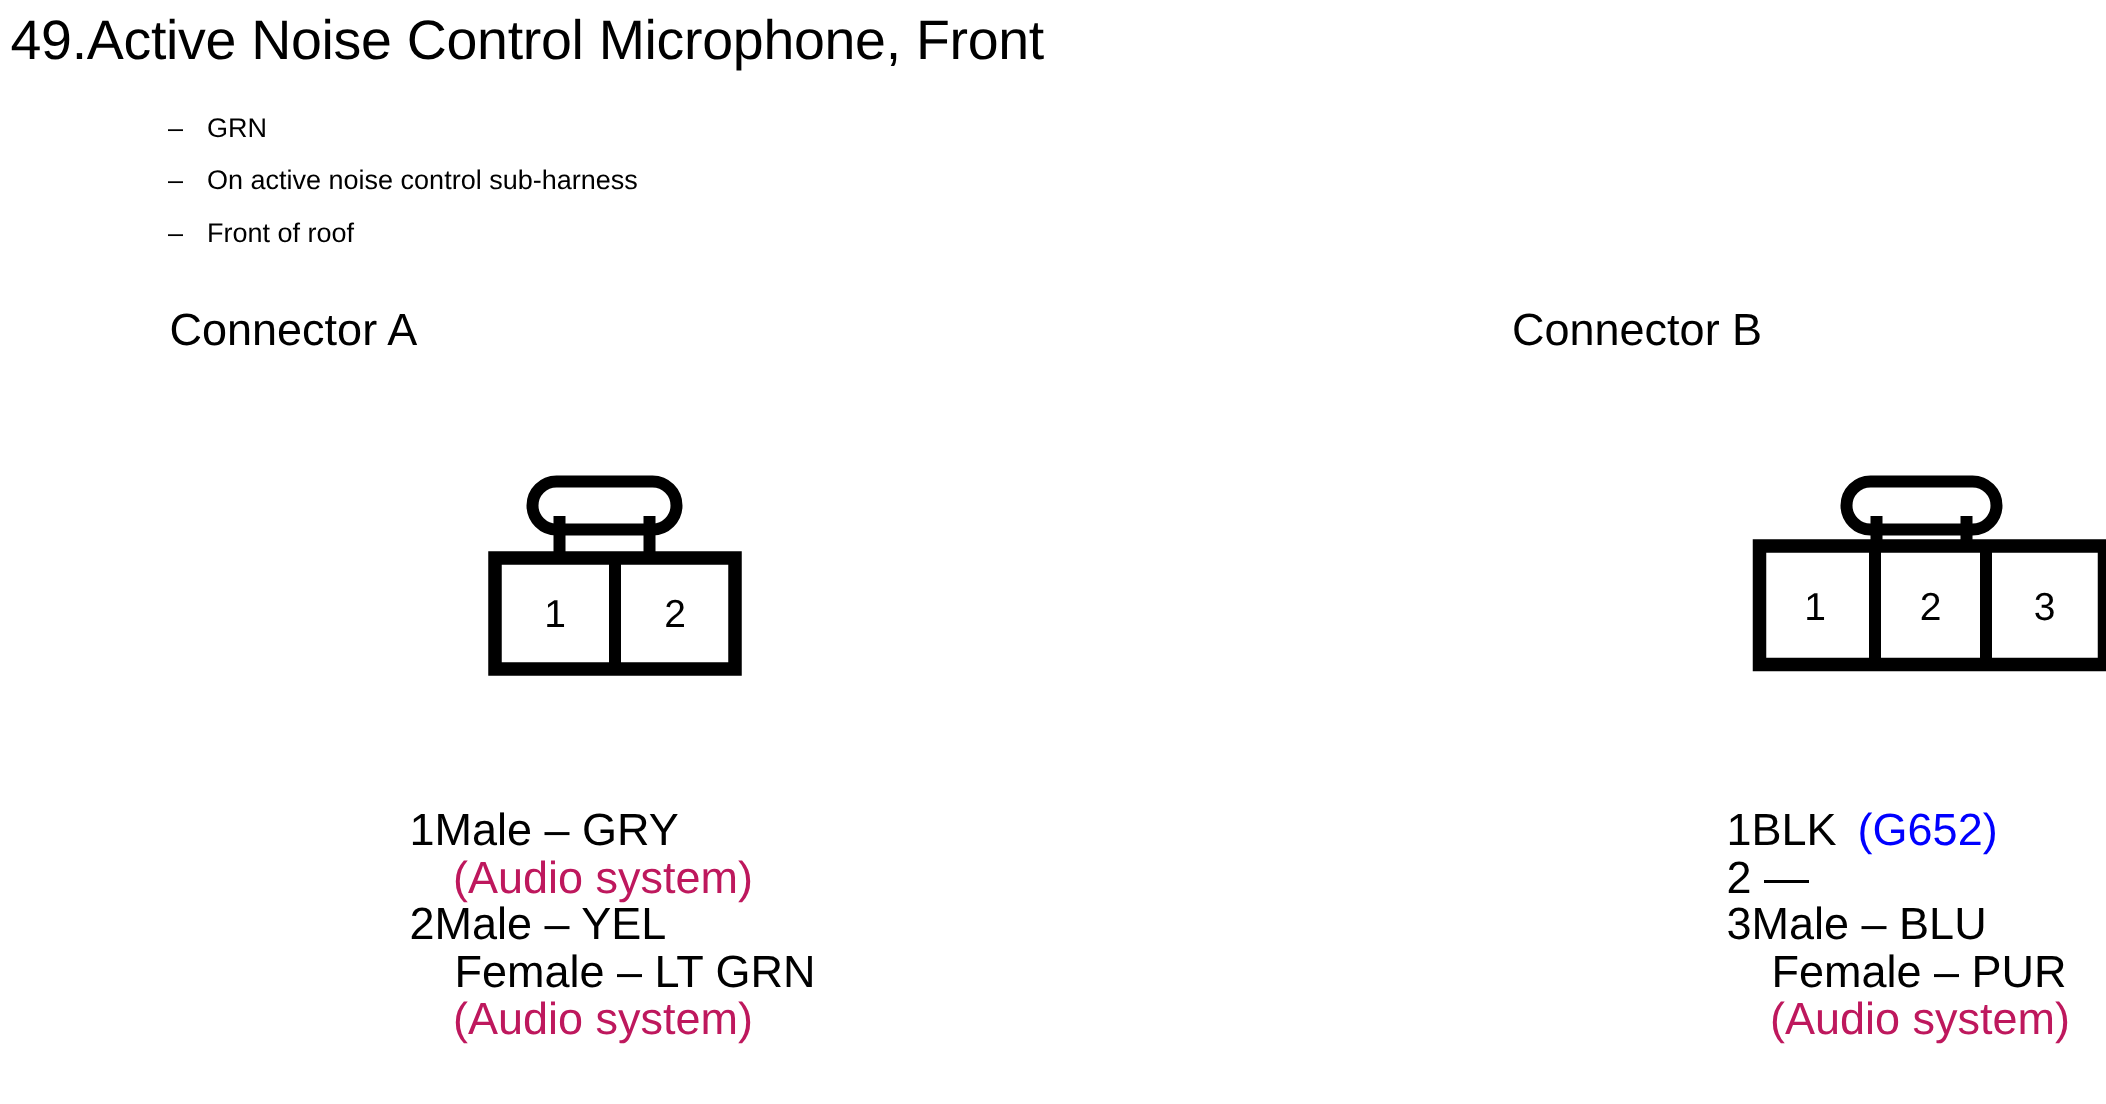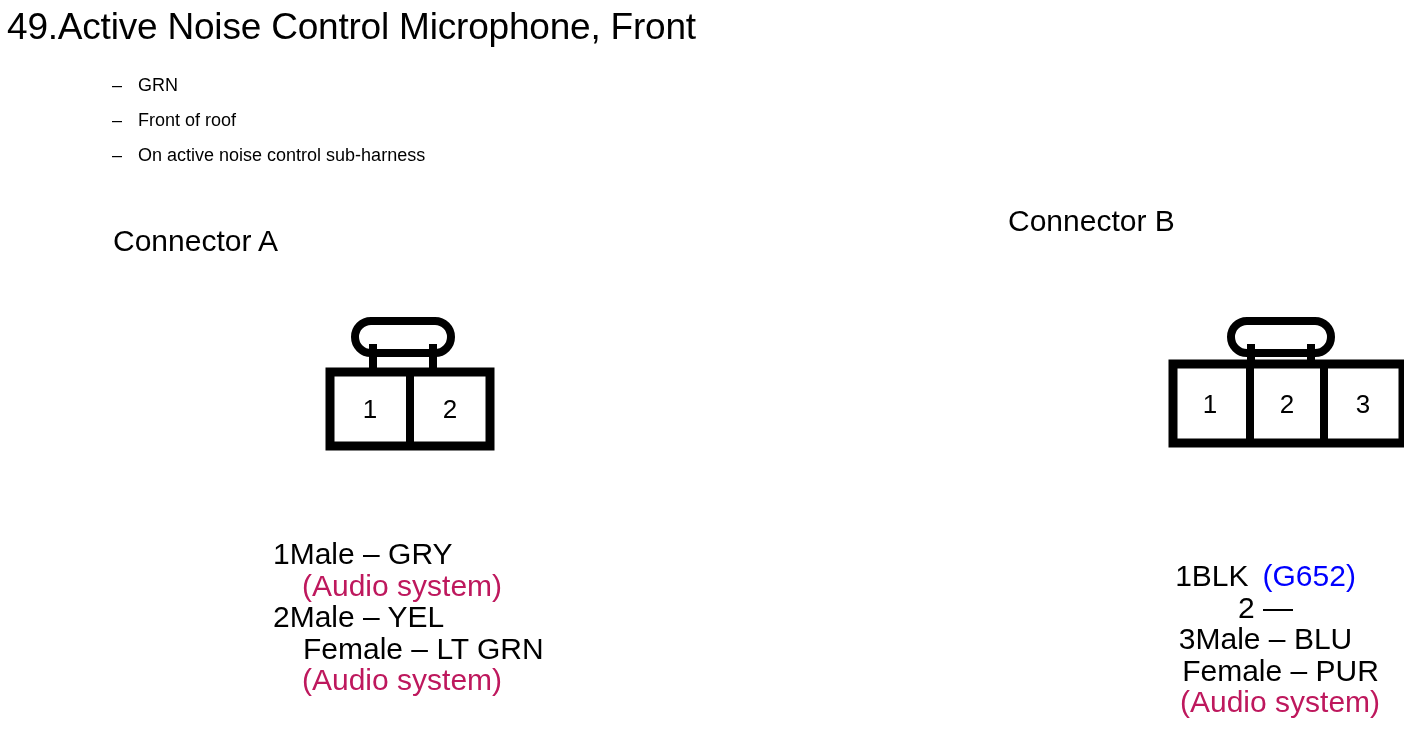--- a/index.html
+++ b/index.html
@@ -45,61 +45,61 @@
     width: 26px;
   }
 
   
   .connector-heading {
     position: absolute;
     font-size: 30px;
     line-height: 36px;
     white-space: nowrap;
   }
-  #connector-a-heading { left: 113px; top: 203px; margin-top: 20px; }
+  #connector-a-heading { left: 113px; top: 203px; }
   #connector-b-heading { left: 988px; top: 203px; margin-left: 20px; }
 
   
   .connector-diagram {
     position: absolute;
   }
   #connector-a-diagram { left: 316px; top: 308px; }
   #connector-b-diagram { left: 1163px; top: 308px; }
 
   
   .pin-legend {
     position: absolute;
     font-size: 30px;
     line-height: 31.5px;
   }
   #connector-a-legend { left: 273px; top: 538px; }
-  #connector-b-legend { left: 1151px; top: 560px; text-align: center; }
+  #connector-b-legend { left: 1151px; top: 538px; }
 
   .legend-line { white-space: nowrap; }
   .legend-line.indent-1 { padding-left: 30px; }
   .legend-line.note { color: #be185d; }
   #connector-a-legend .legend-line.note { padding-left: 29px; }
   #connector-b-legend .legend-line.note { padding-left: 29px; }
   .legend-ref { color: #0000ff; }
   .gap { display: inline-block; width: 14px; }
 </style>
 </head>
 <body>
 
 <div id="page-title">49.Active Noise Control Microphone, Front</div>
 
 <div id="bullet-list">
   <div class="bullet-row">
     <span class="bullet-dash">–</span><span>GRN</span>
   </div>
   <div class="bullet-row">
-    <span class="bullet-dash">–</span><span>Front of roof</span>
+    <span class="bullet-dash">–</span><span>On active noise control sub-harness</span>
   </div>
   <div class="bullet-row">
-    <span class="bullet-dash">–</span><span>On active noise control sub-harness</span>
+    <span class="bullet-dash">–</span><span>Front of roof</span>
   </div>
 </div>
 
 <div class="connector-heading" id="connector-a-heading">Connector A</div>
 
 <div class="connector-heading" id="connector-b-heading">Connector B</div>
 
 <div class="connector-diagram" id="connector-a-diagram">
   <svg width="200" height="150" viewBox="0 0 200 150" xmlns="http://www.w3.org/2000/svg">
 

